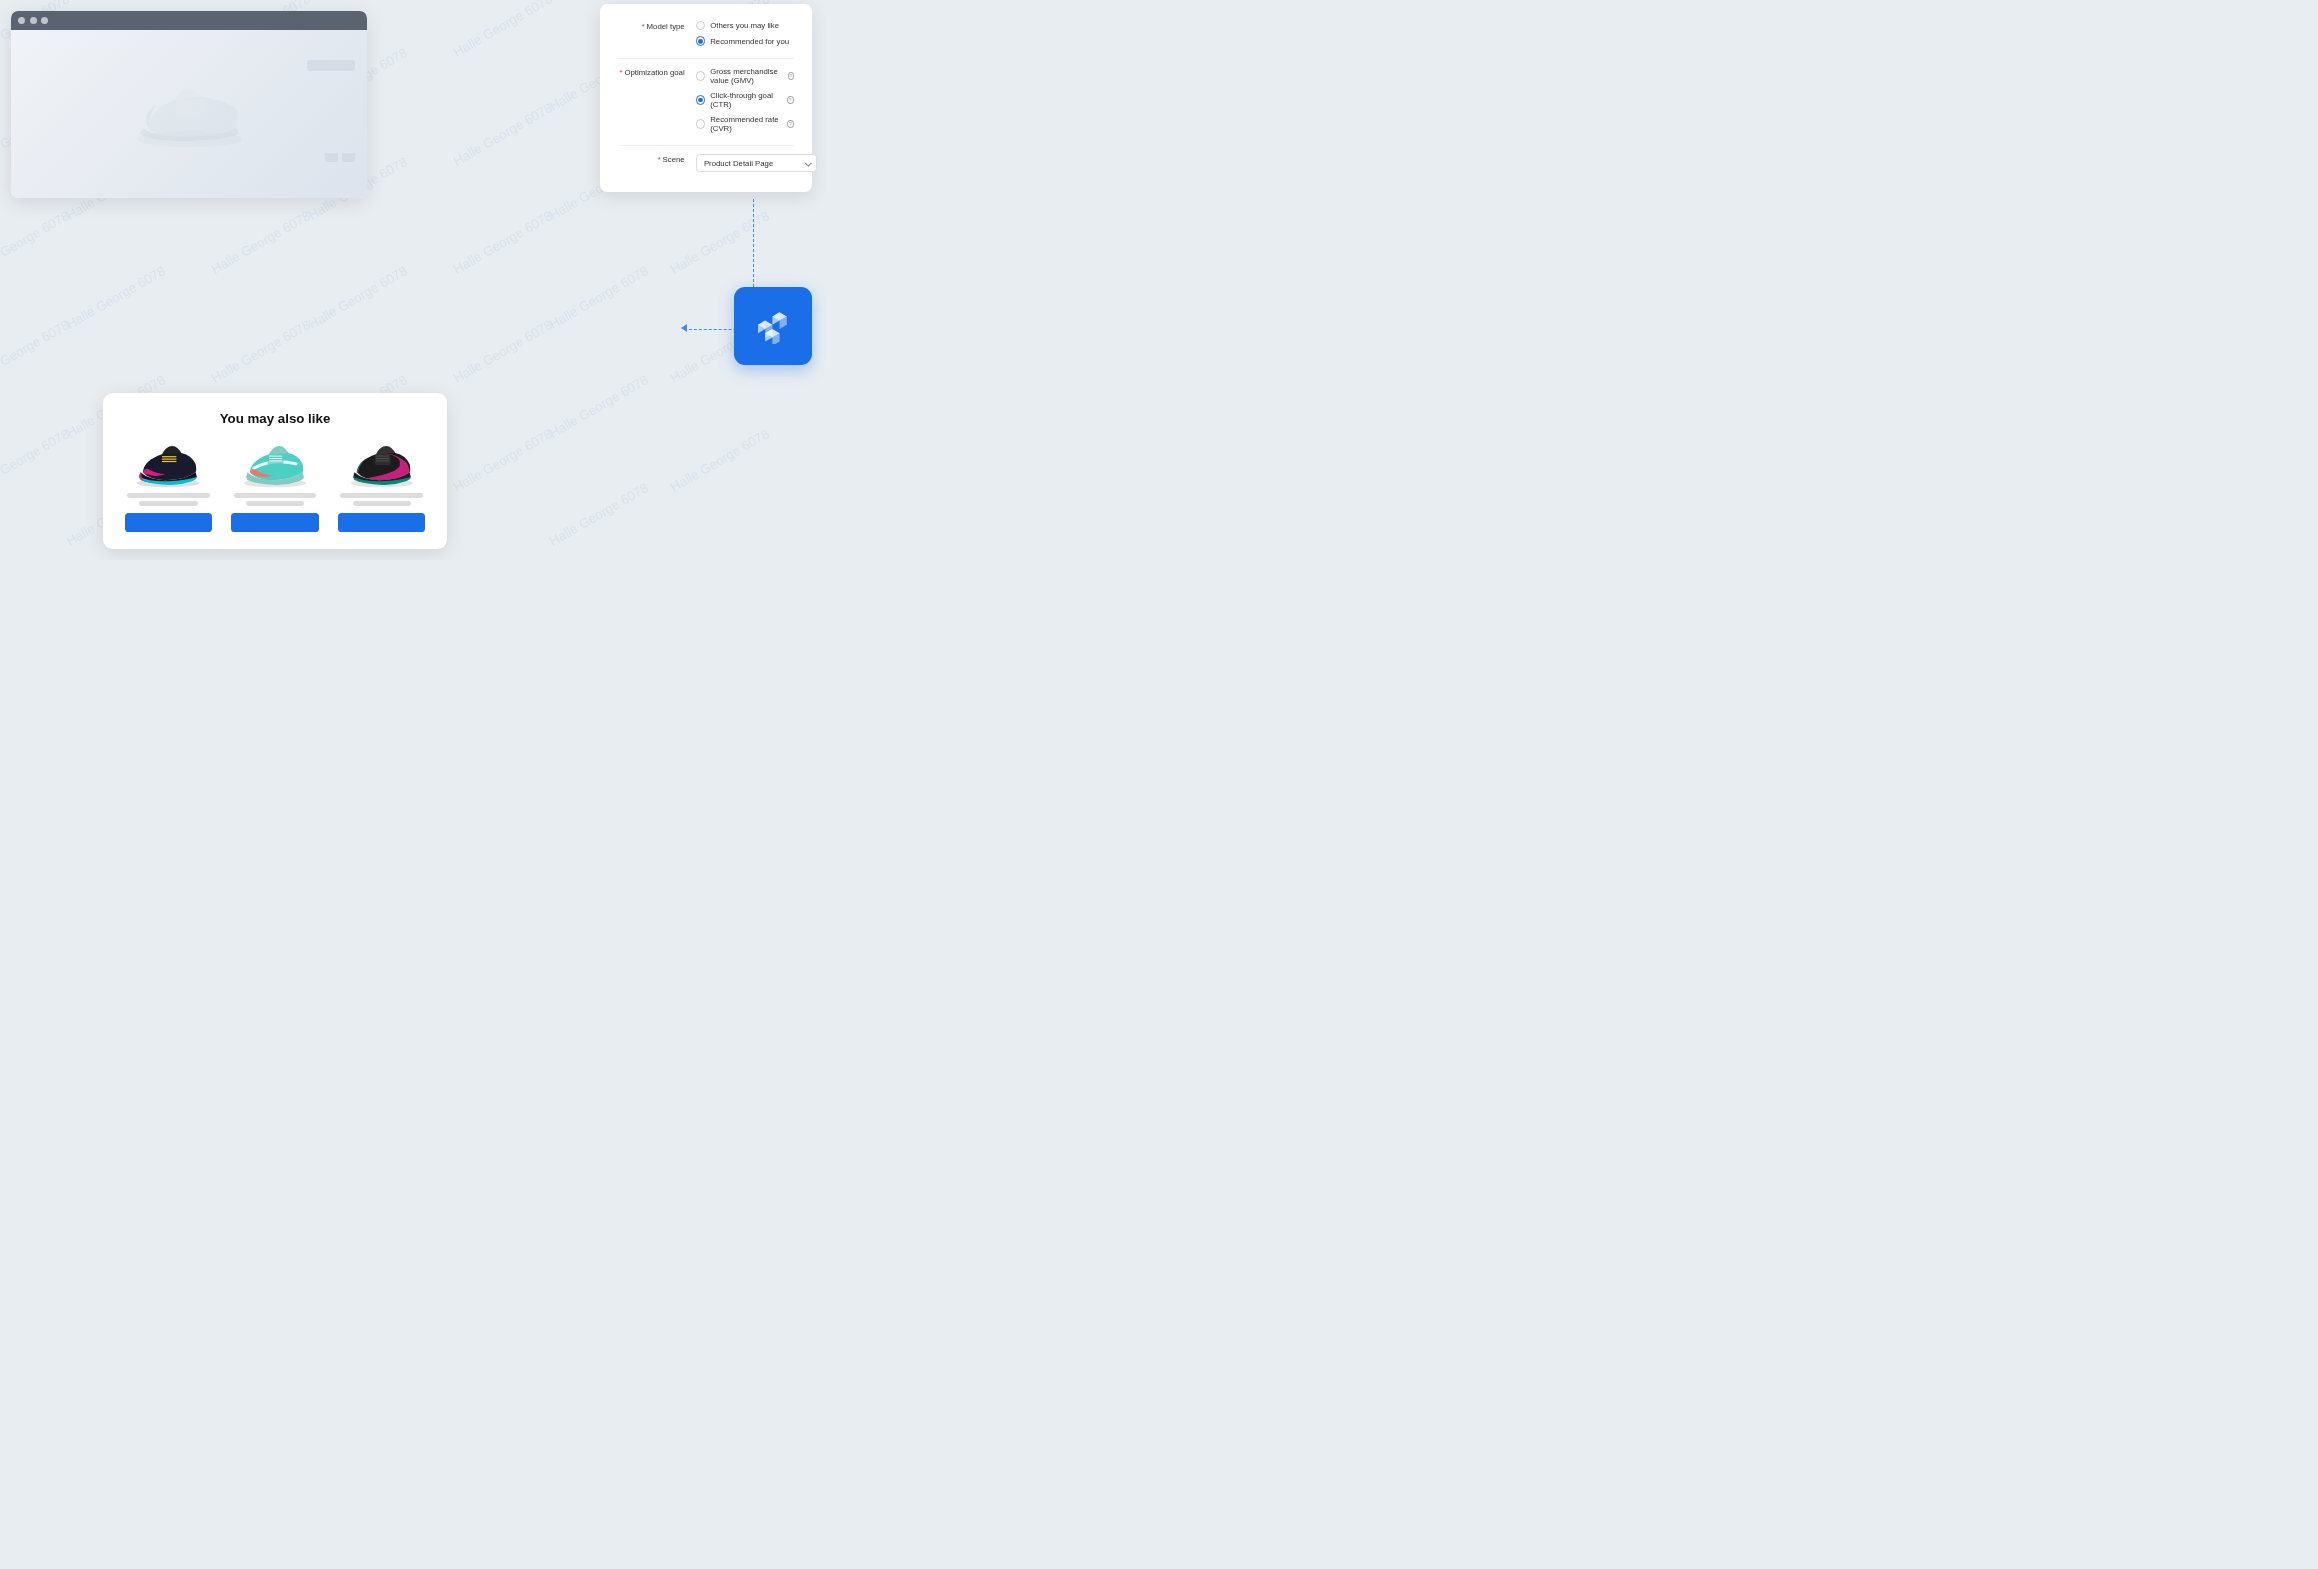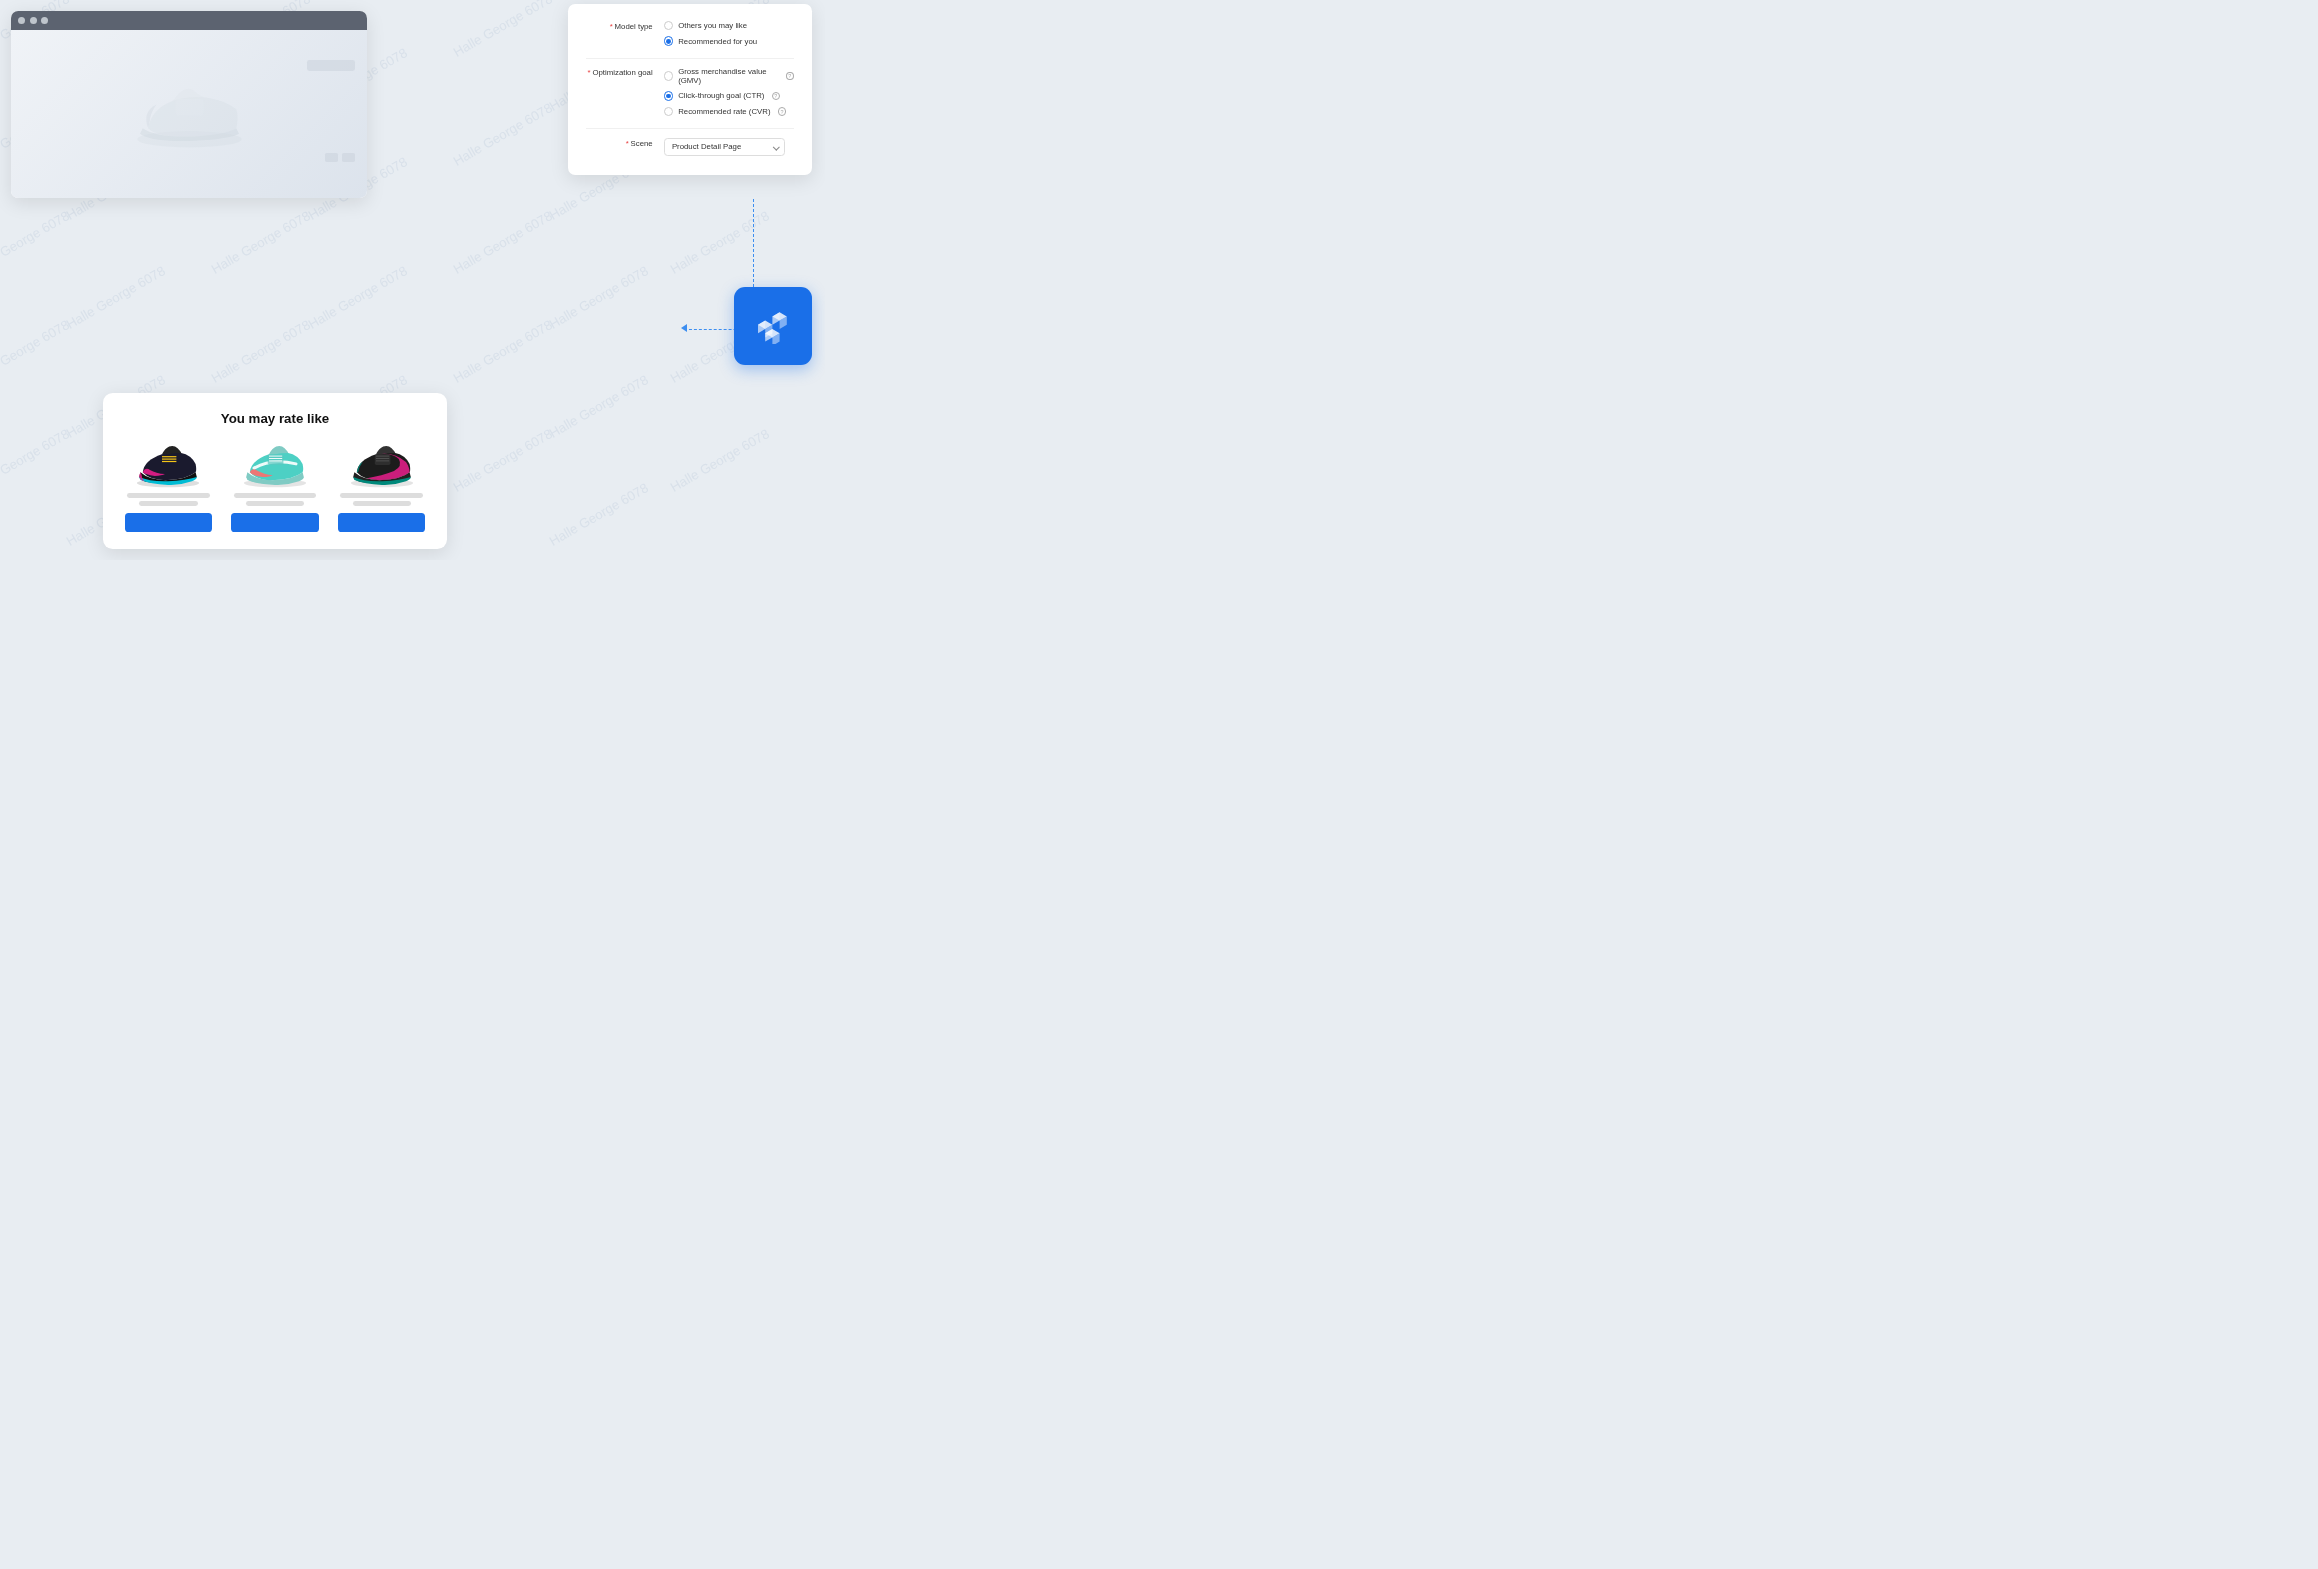--- a/index.html
+++ b/index.html
@@ -104,21 +104,21 @@
       background: #c8d0da;
       border-radius: 1.8px;
       opacity: 0.5;
     }
 
     
     .settings-panel {
       position: absolute;
       top: 3.6px;
       right: 13.3px;
-      width: 244px;
+      width: 212px;
       background: #fff;
       border-radius: 7.2px;
       box-shadow: 0 4.8px 19.3px rgba(0,0,0,0.10);
       padding: 17px 18px 19.3px;
       z-index: 3;
     }
     .settings-row {
       display: flex;
       align-items: flex-start;
       margin-bottom: 12px;
@@ -501,21 +501,21 @@
 
     <g opacity="0.9">
       <polygon points="22,42 34,35 34,49 22,56" fill="white" opacity="0.7"></polygon>
       <polygon points="22,42 34,35 46,42 34,49" fill="white" opacity="0.9"></polygon>
       <polygon points="34,49 46,42 46,56 34,63" fill="white" opacity="0.5"></polygon>
     </g>
   </svg>
 </div>
 
 <div class="product-card">
-  <div class="product-card-title">You may rate like</div>
+  <div class="product-card-title">You may also like</div>
   <div class="product-grid">
 
     <div class="product-item">
       <div class="product-shoe-img">
         <svg width="72" height="47" viewBox="0 0 120 78">
 
           <ellipse cx="60" cy="70" rx="52" ry="7" fill="#222" opacity="0.15"></ellipse>
           <path d="M12 60 Q16 72 60 70 Q104 68 108 60 L106 52 Q90 64 60 65 Q30 66 14 52 Z" fill="#111"></path>
           <path d="M18 52 Q20 32 50 22 Q65 17 82 20 Q98 23 106 38 Q108 48 106 52 Q90 64 60 65 Q30 66 18 52 Z" fill="#1a1a2e"></path>
           <path d="M50 22 Q55 12 62 9 Q70 6 76 12 Q82 18 82 20 Q70 20 60 22 Q55 23 50 22 Z" fill="#222"></path>

